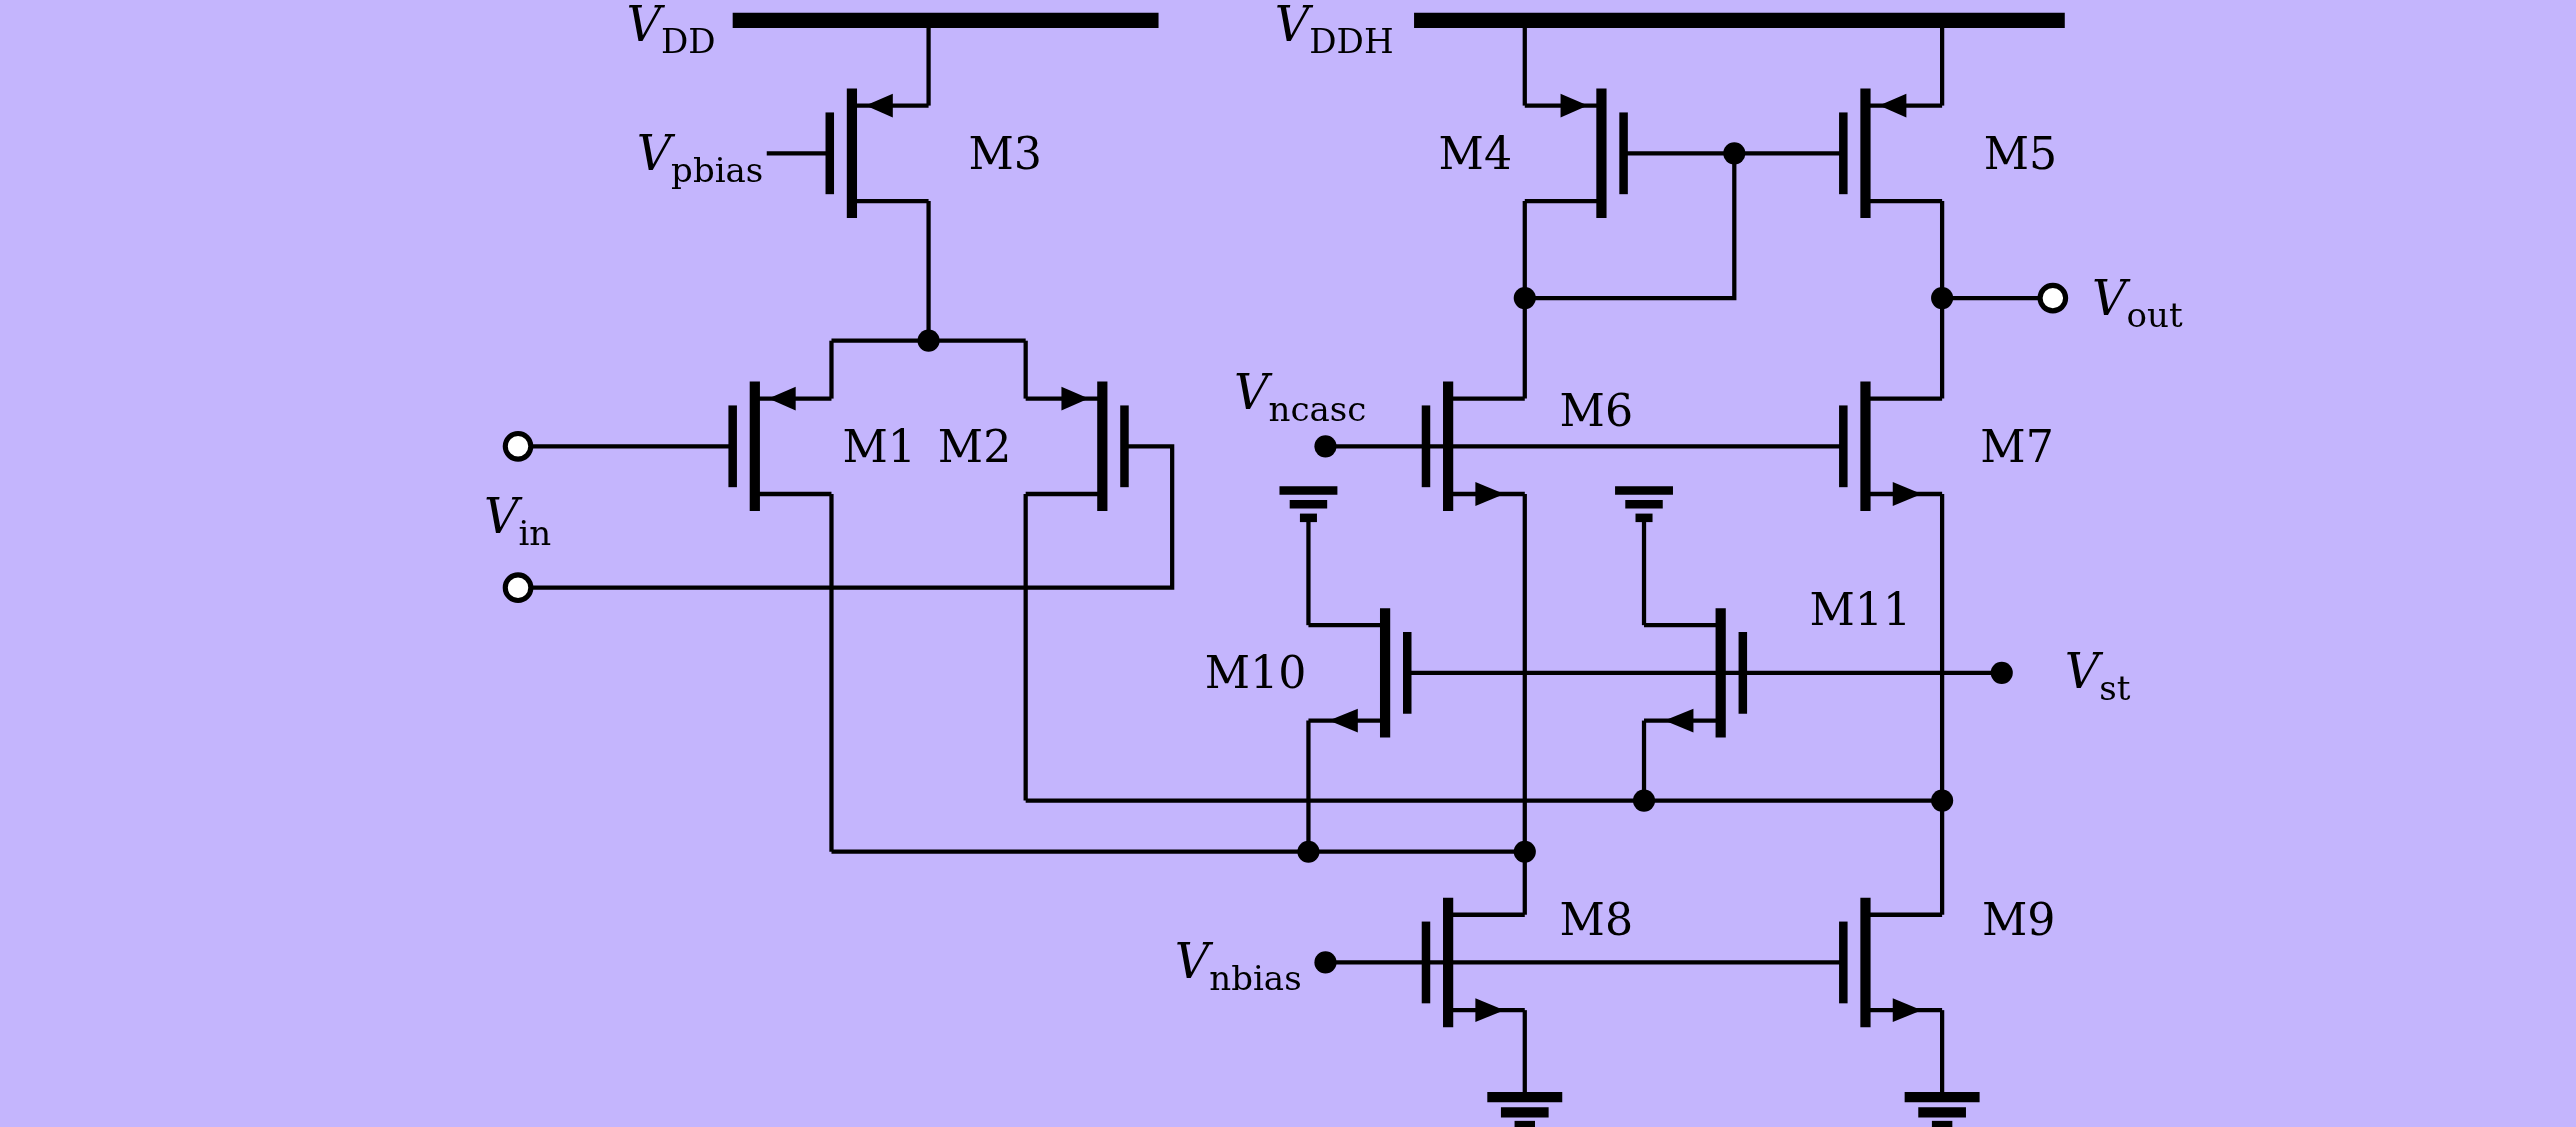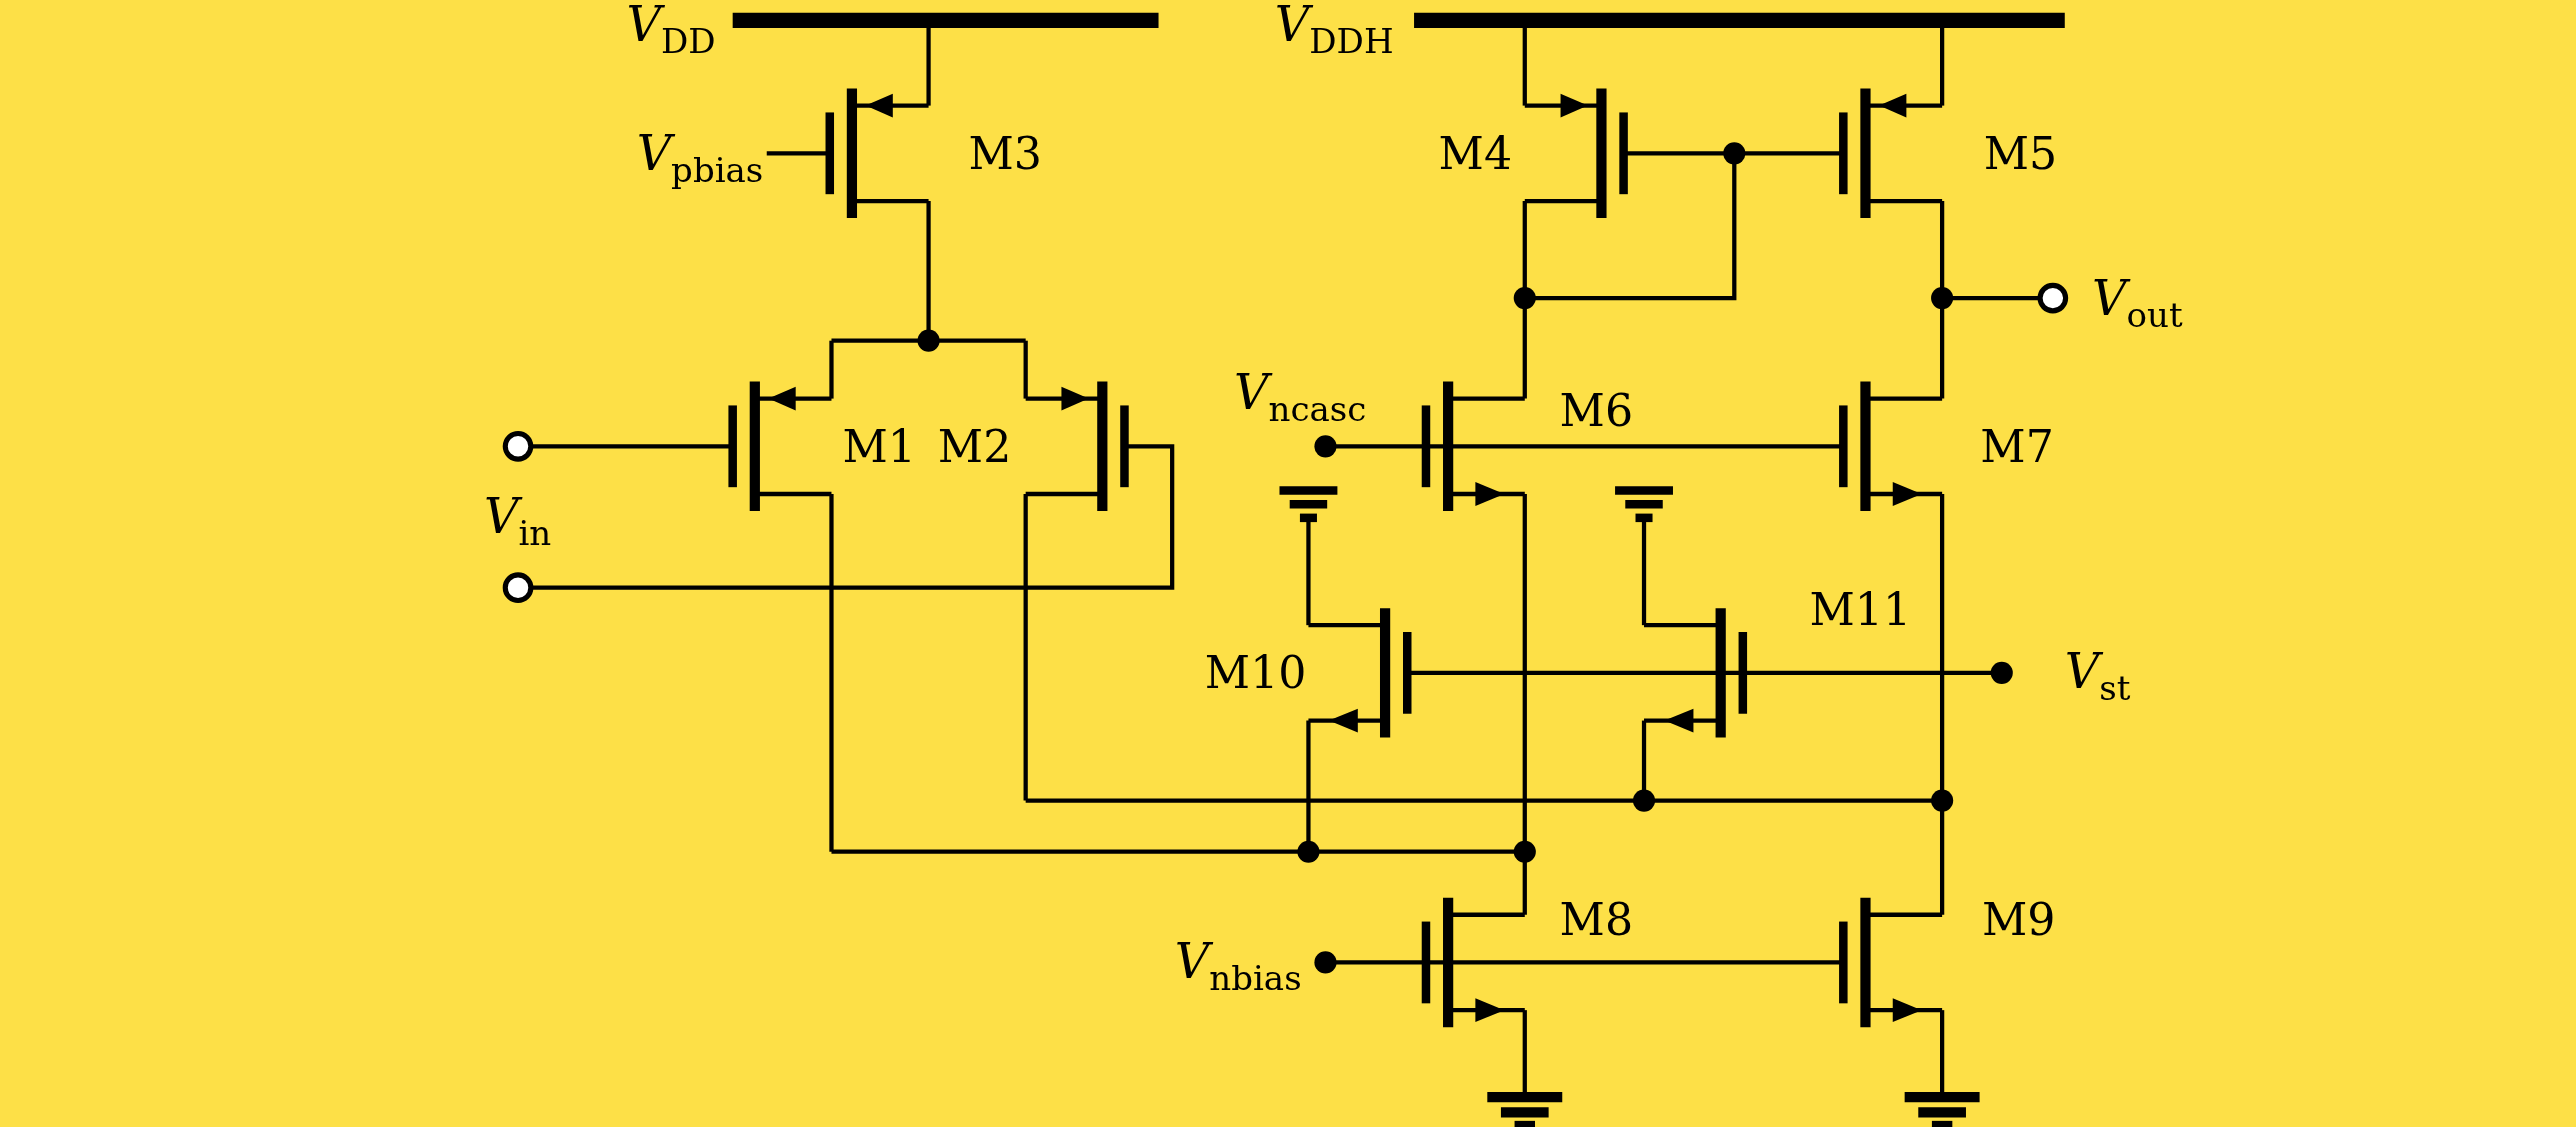--- a/index.html
+++ b/index.html
@@ -1,16 +1,16 @@
 <!DOCTYPE html>
 <html style="font-size:11px"><head>
 <meta charset="utf-8">
 <style>
   html,body{margin:0;padding:0;background:#ffffff;}
-  .page{width:2576px;height:1127px;background:#fde047;overflow:hidden;}
+  .page{width:2576px;height:1127px;background:#c4b5fd;overflow:hidden;}
   svg{display:block;}
   .wire{stroke:#000;stroke-width:2.5;fill:none;stroke-linecap:butt;}
   .rail{stroke:#000;stroke-width:9;fill:none;}
   .dot{fill:#000;stroke:none;}
   .term{fill:#fff;stroke:#000;stroke-width:3;}
   .sym-line{stroke:#000;fill:none;}
   .arr{fill:#000;stroke:none;}
   text{font-family:"DejaVu Serif","Liberation Serif",serif;fill:#000;}
   .vmain{font-style:italic;font-size:28px;}
   .vsub{font-size:20px;font-style:normal;}

